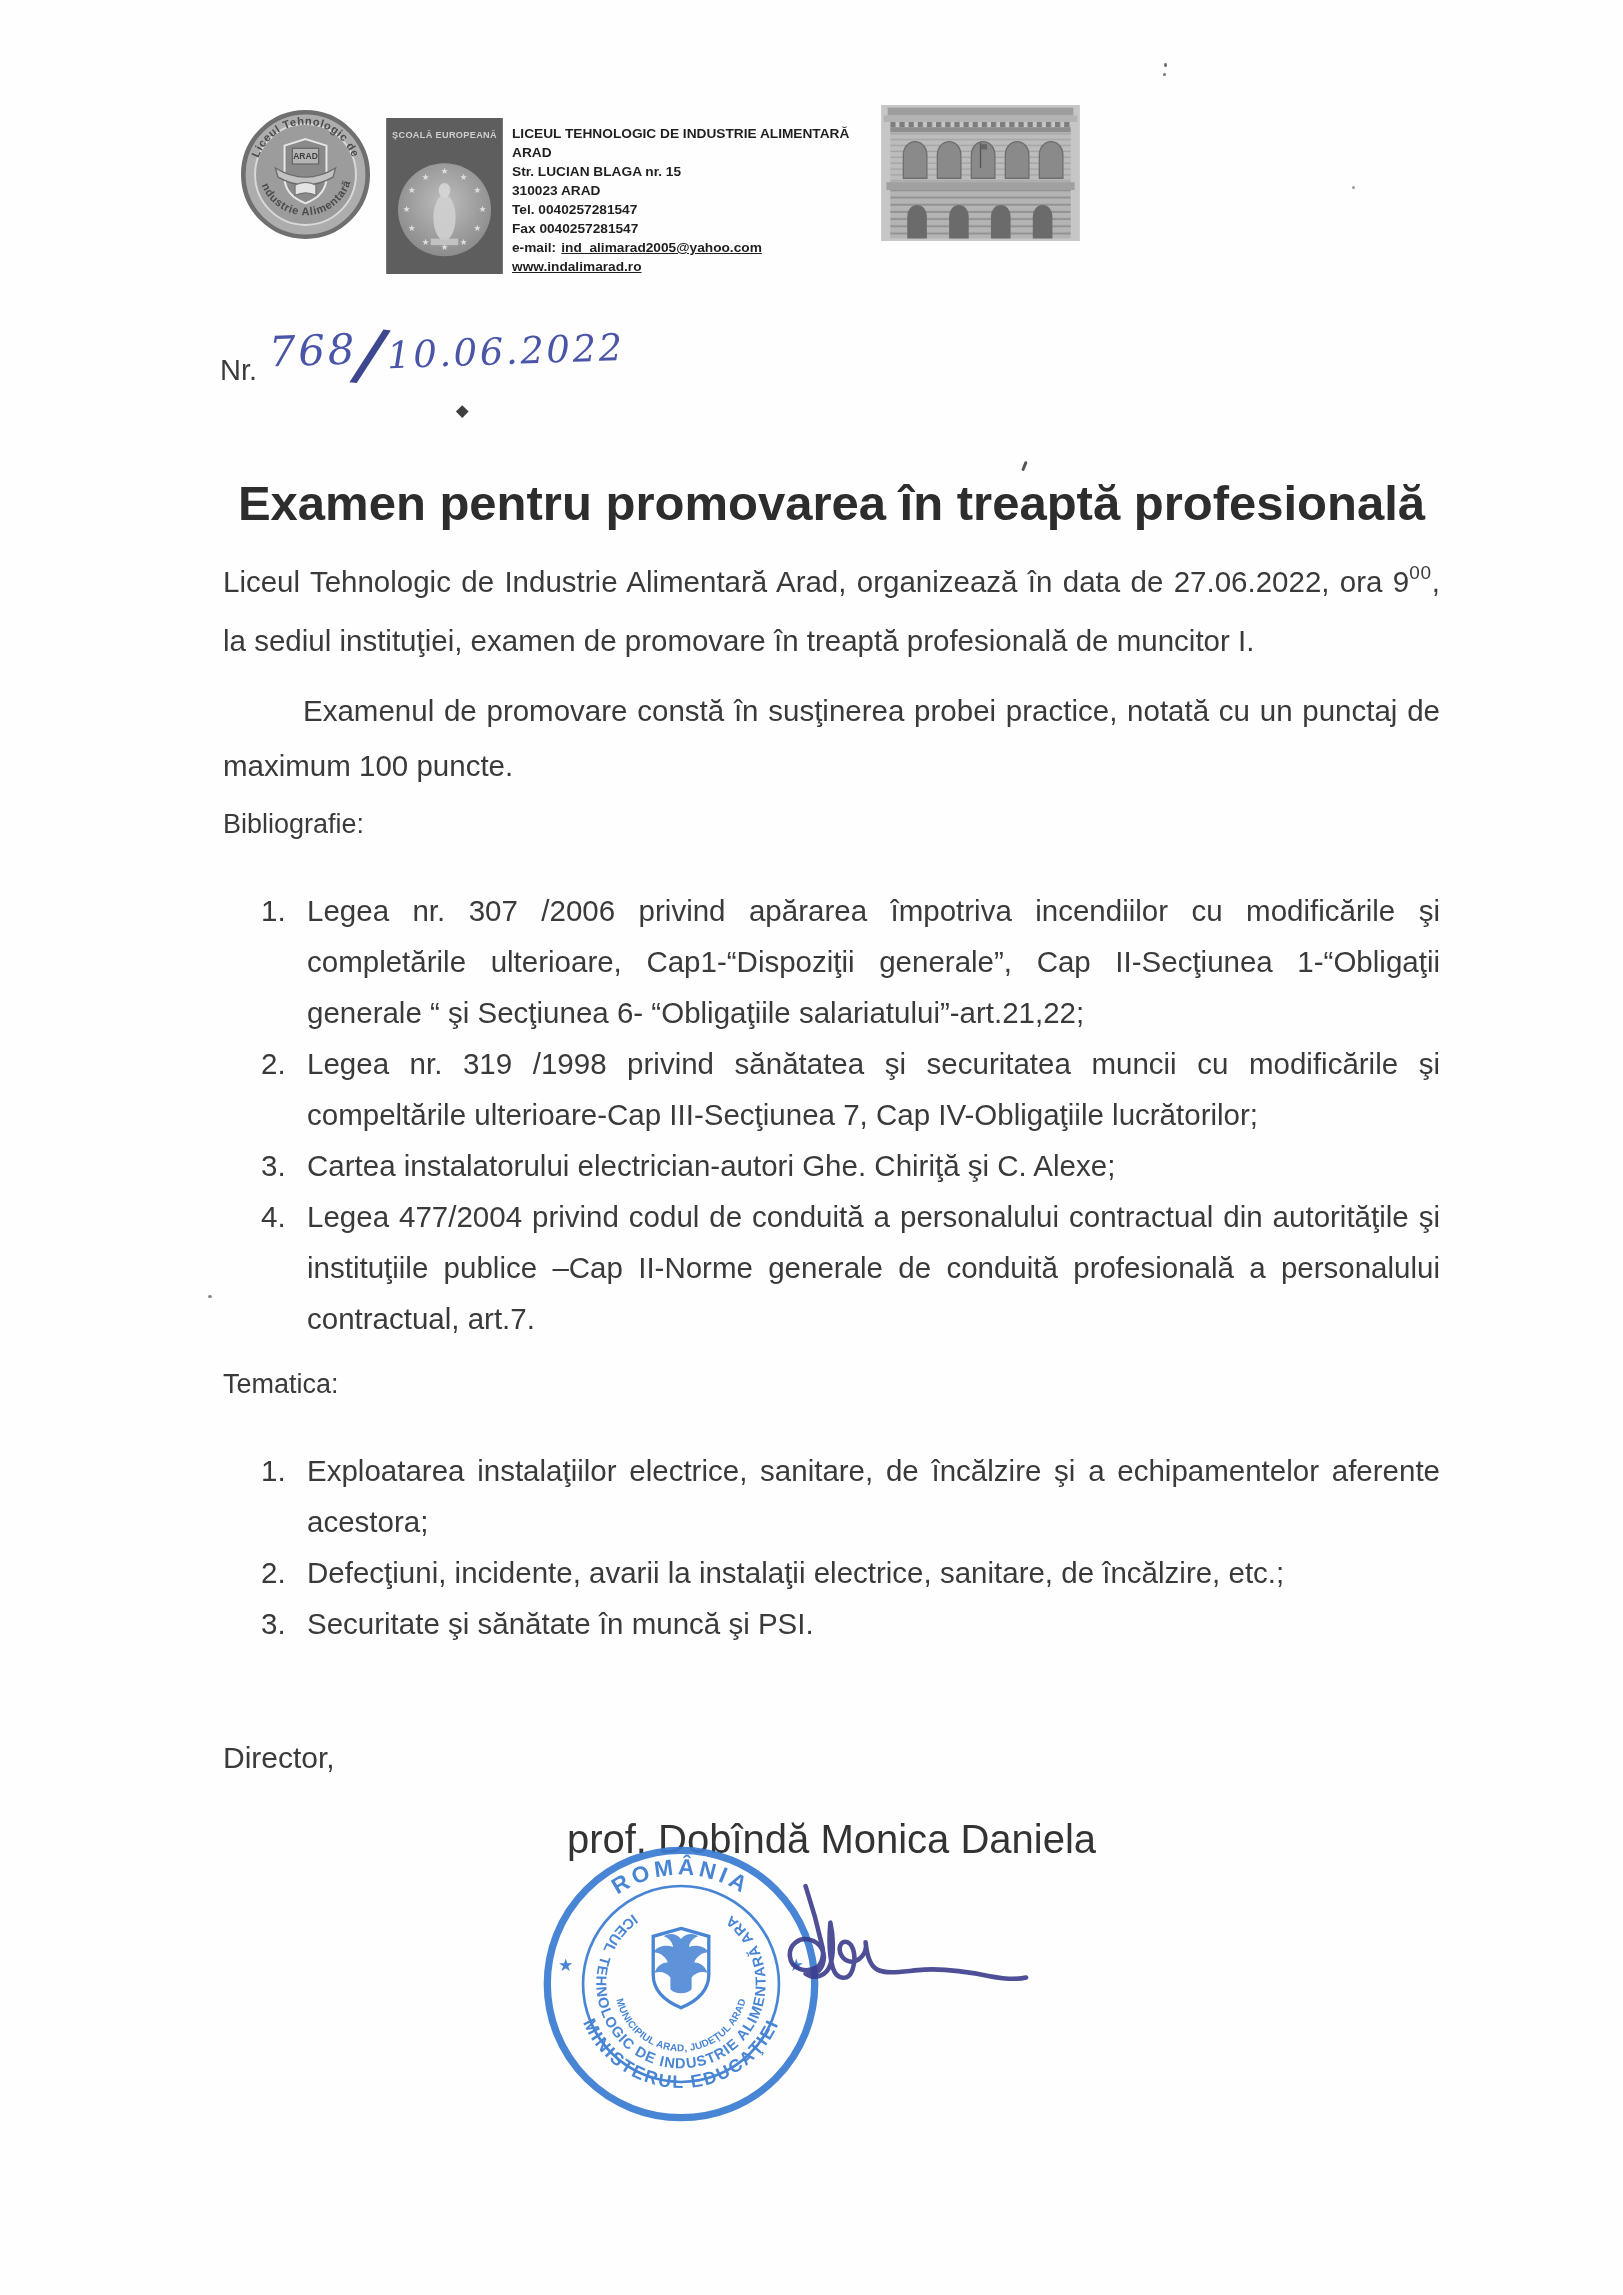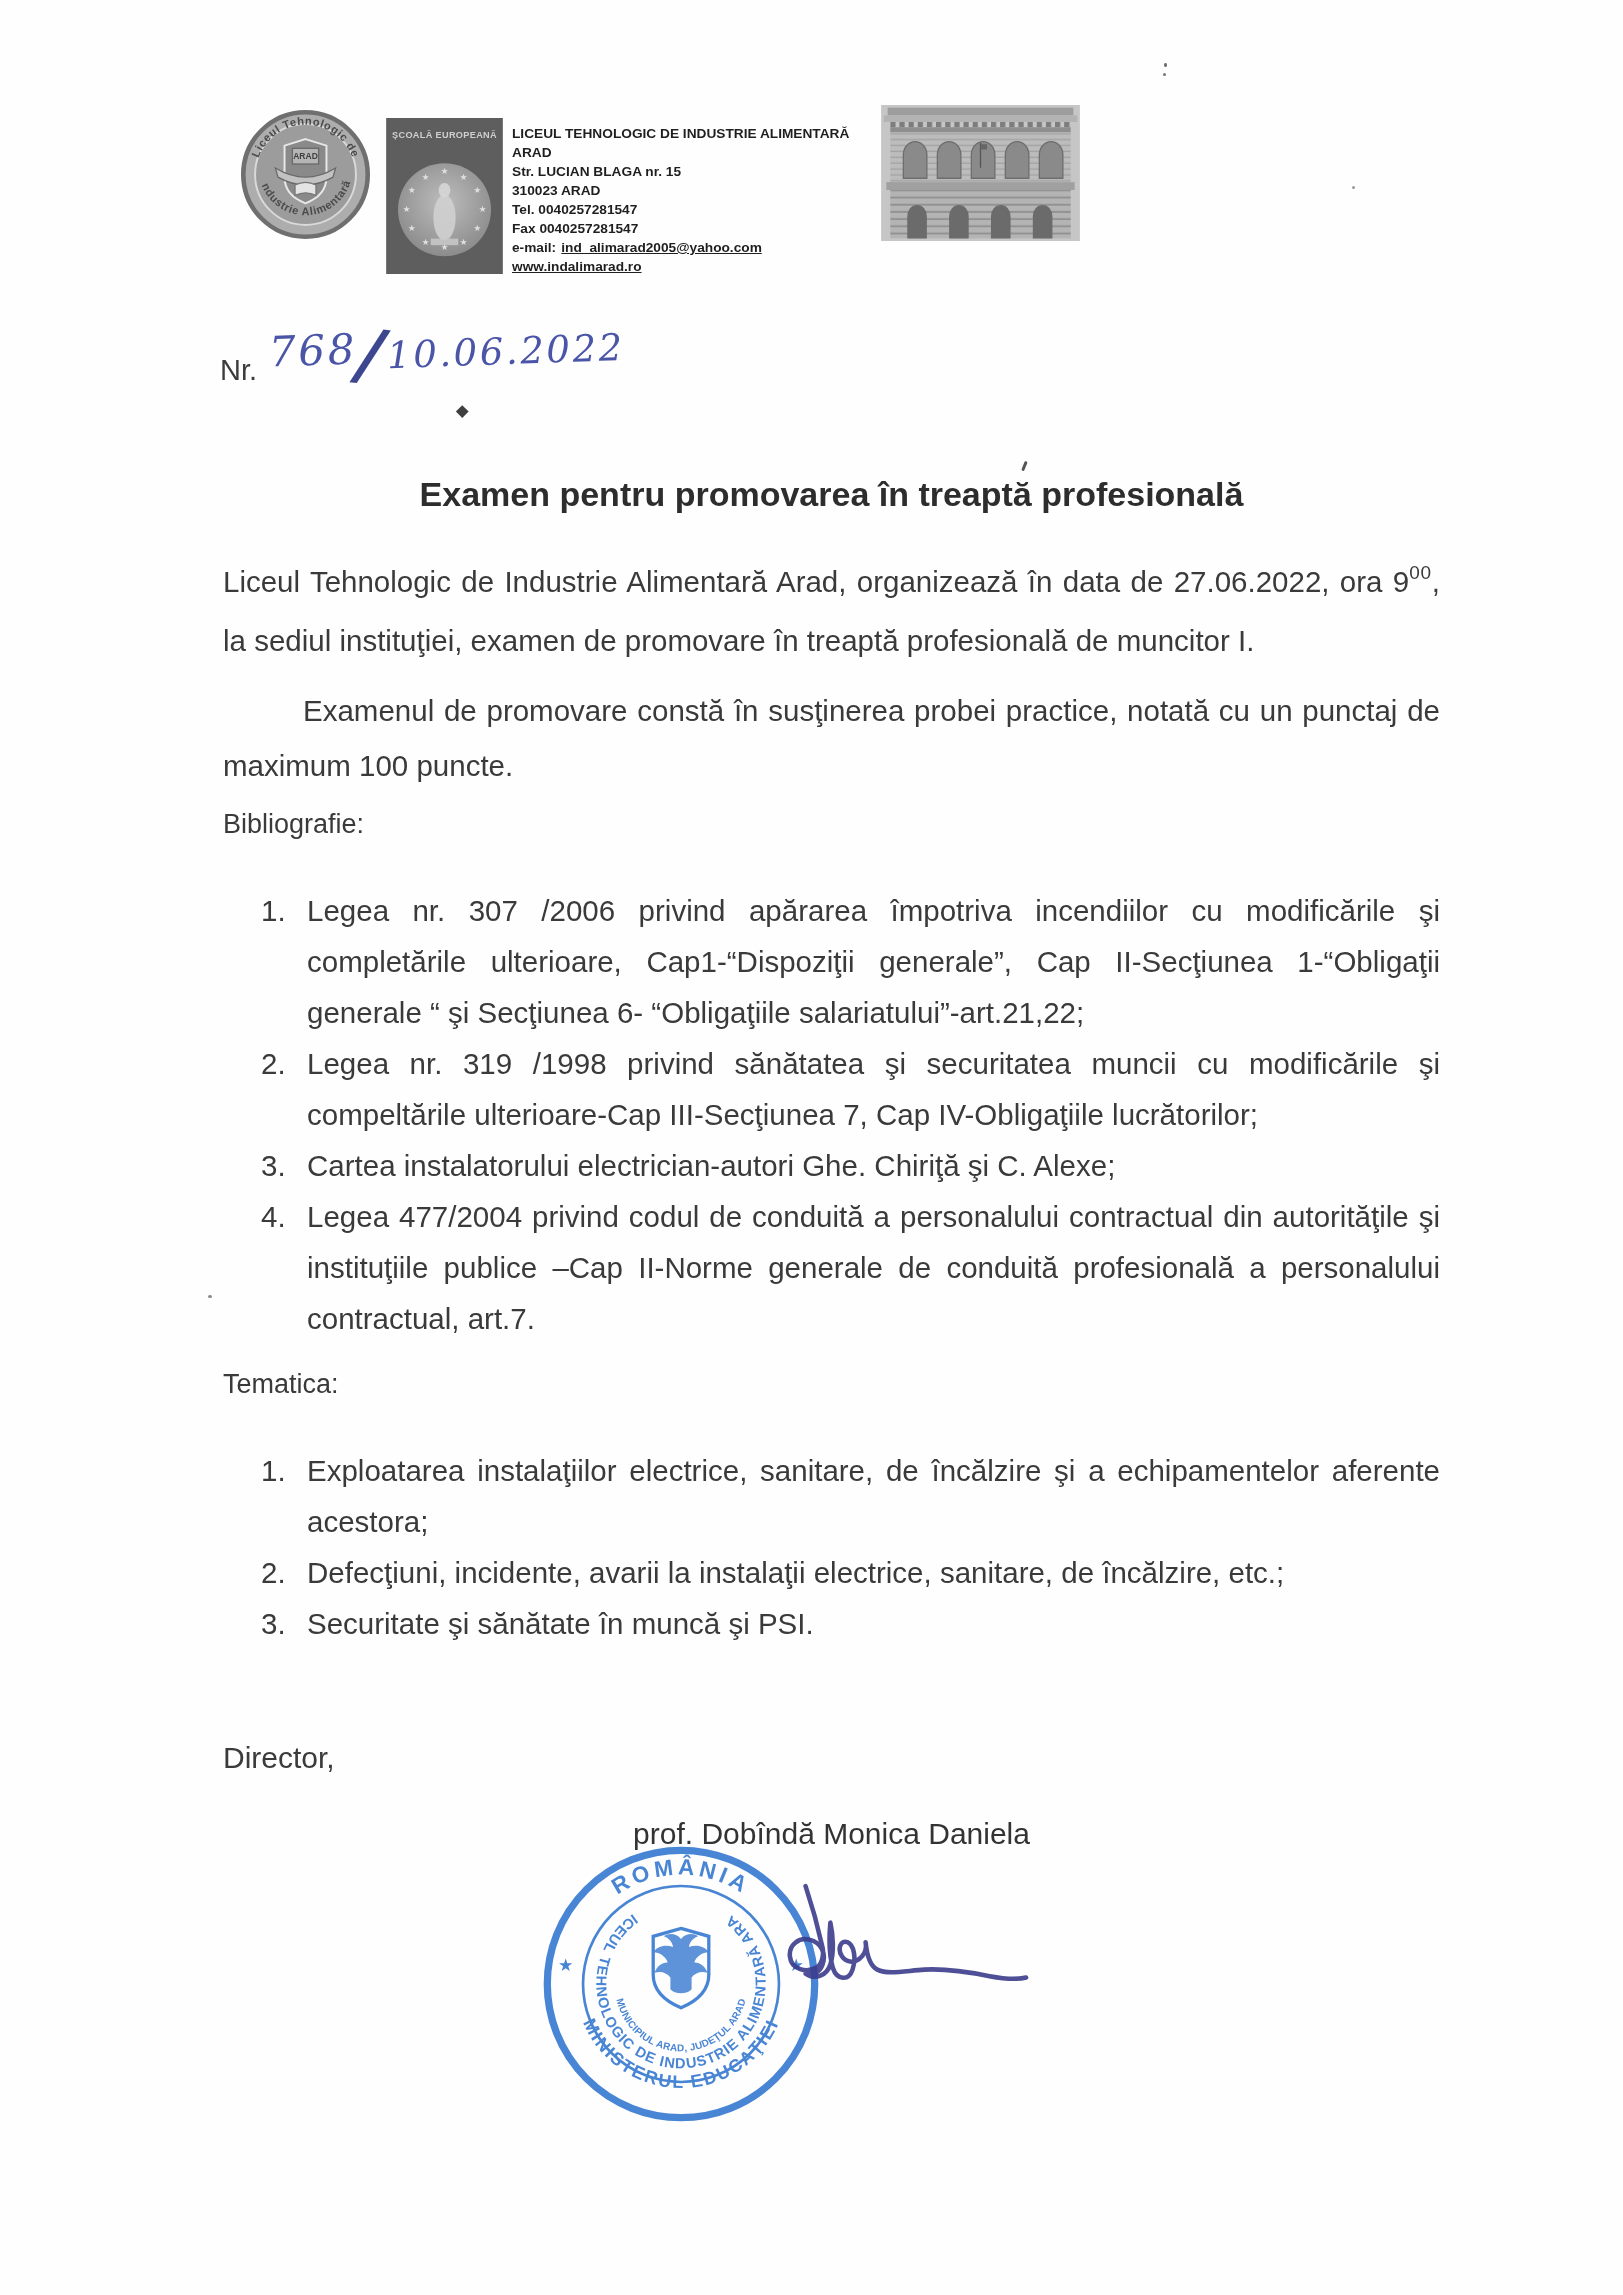--- a/index.html
+++ b/index.html
@@ -29,39 +29,39 @@
     font-family:"DejaVu Serif", serif;font-style:italic;
     color:#4b55a8;display:inline-block;transform:rotate(-2deg);
     letter-spacing:2.6px;
   }
   .hand-num{font-size:42px;margin-left:11.8px;vertical-align:top;}
   .hand-slash{font-size:68px;font-weight:bold;display:inline-block;transform:rotate(6deg);vertical-align:top;margin:-11.8px 1.3px 0 1.3px;color:#3d478f;}
   .hand-date{font-size:37px;vertical-align:top;margin-top:3.9px;display:inline-block;}
   
   .doc-title{
     position:absolute;left:223px;top:475px;width:1217px;
-    text-align:center;font-size:34px;font-weight:bold;color:#2d2d2d;
+    text-align:center;font-size:49px;font-weight:bold;color:#2d2d2d;
     letter-spacing:0px;
   }
   .para{position:absolute;left:223px;width:1217px;font-size:29.5px;line-height:55px;text-align:justify;}
   .p1{top:554px;}
   .p2{top:683px;text-indent:80px;}
   .sup{font-size:19px;position:relative;top:-13px;letter-spacing:0.7px;}
   .sec-head{position:absolute;left:223px;width:524px;font-size:27px;}
   .biblio-head{top:809px;}
   .tema-head{top:1369px;}
   .olist{position:absolute;left:223px;width:1217px;font-size:29.5px;line-height:51px;}
   .biblio-list{top:885px;}
   .tema-list{top:1445px;}
   .li{display:flex;align-items:flex-start;}
   .li .num{flex:none;width:46px;margin-left:38px;}
   .li .txt{flex:1;text-align:justify;}
   
   .director-line{position:absolute;left:223px;top:1741px;width:1217px;text-align:left;font-size:30px;color:#3b3b3b;}
-  .prof-line{position:absolute;left:223px;top:1817px;width:1217px;text-align:center;font-size:30px;color:#333333;}
+  .prof-line{position:absolute;left:223px;top:1817px;width:1217px;text-align:center;font-size:40px;color:#333333;}
   .stamp-svg{position:absolute;left:542px;top:1845px;opacity:.93;}
   .sig-svg{position:absolute;left:749px;top:1877px;}
   
   .speck{position:absolute;background:#555;}
   .speck-diamond{left:458px;top:407px;width:8.5px;height:8.5px;background:#3f3f3f;transform:rotate(45deg);}
   .speck-dot-a{left:1164px;top:63px;width:2.6px;height:3.9px;background:#6a6a6a;border-radius:50%;}
   .speck-dot-b{left:1163px;top:73px;width:3.3px;height:3.3px;background:#777;border-radius:50%;}
   .speck-tick{left:1023px;top:461px;width:2.6px;height:9.8px;background:#555;transform:rotate(22deg);border-radius:1.3px;}
   .speck-faint-a{left:1352px;top:186px;width:3.3px;height:3.3px;background:#9a9a9a;border-radius:50%;}
   .speck-faint-b{left:208px;top:1295px;width:3.9px;height:3.3px;background:#8a8a8a;border-radius:50%;}

